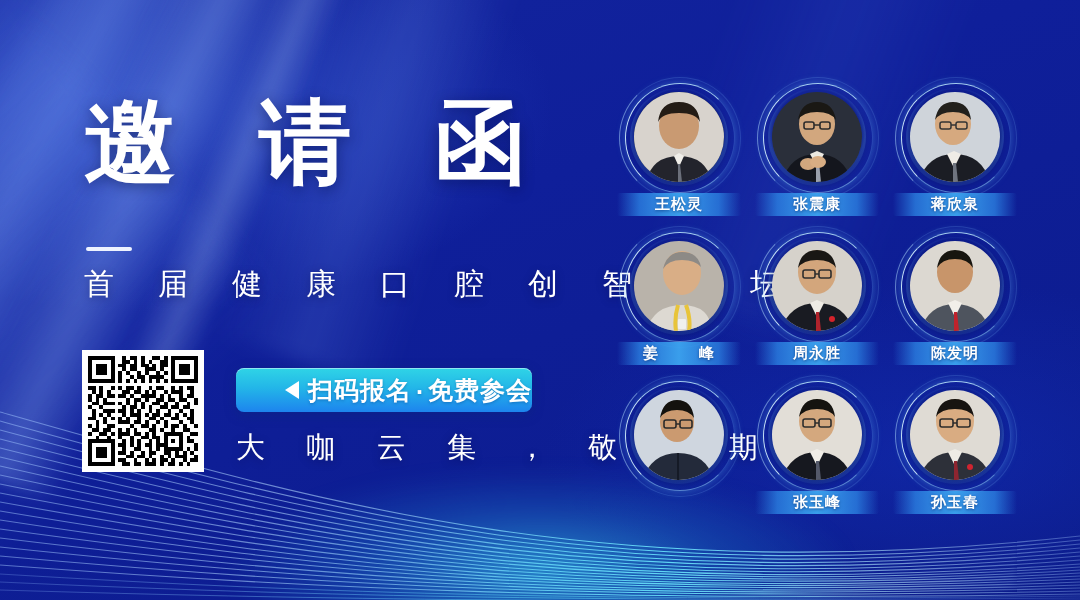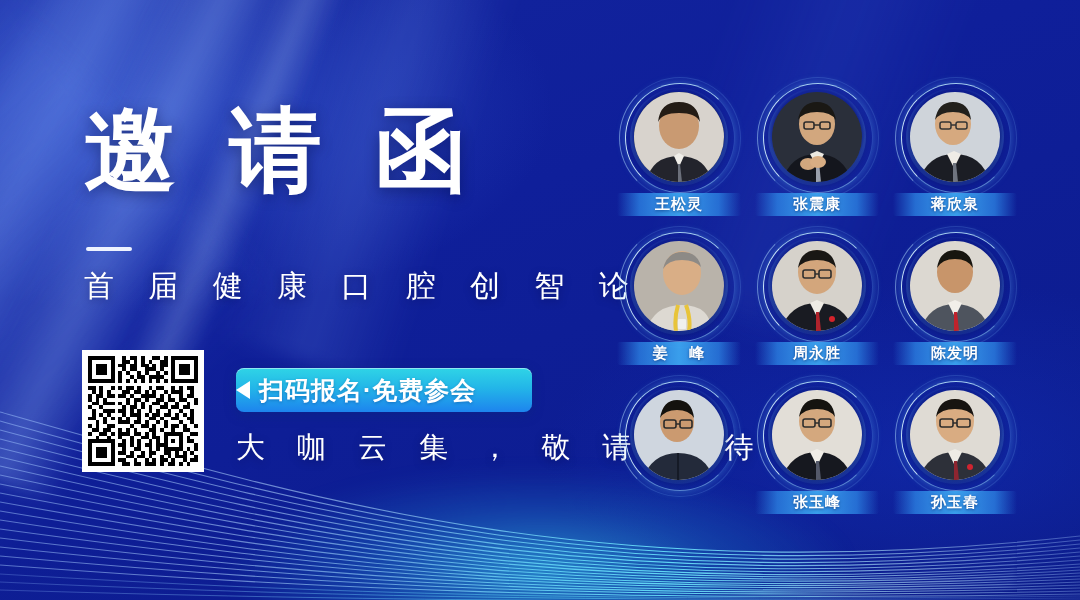--- a/index.html
+++ b/index.html
@@ -2,21 +2,21 @@
 <html lang="zh"><head>
 <meta charset="utf-8">
 <title>邀请函</title>
 <style>
   html,body{margin:0;padding:0;background:#0b1a7a;}
   *{box-sizing:border-box;}
   #poster{
     position:relative;
     width:1080px;height:600px;
     overflow:hidden;
-    font-family:Liberation Sans, sans-serif;
+    font-family:Liberation Mono, monospace;
     background:
       radial-gradient(ellipse 60% 55% at 14% 18%, rgba(62,100,220,0.55) 0%, rgba(62,100,220,0) 62%),
       radial-gradient(ellipse 55% 45% at 86% 76%, rgba(20,50,190,0.45) 0%, rgba(20,50,190,0) 65%),
       linear-gradient(160deg,#13259e 0%,#0f1f9a 38%,#0d1d92 70%,#0b1a86 100%);
   }
 
   
   .streak{position:absolute;pointer-events:none;}
   .s1{left:-180px;top:-220px;width:300px;height:820px;
       background:linear-gradient(90deg,rgba(110,150,255,0) 0%,rgba(120,160,255,0.22) 45%,rgba(120,160,255,0) 100%);
@@ -68,21 +68,21 @@
   
   .qr-wrap{position:absolute;left:82px;top:350px;width:122px;height:122px;background:#ffffff;padding:6px;}
   .qr-wrap svg{display:block;width:110px;height:110px;}
 
   
   .cta{
     position:absolute;left:236px;top:368px;
     width:296px;height:44px;border-radius:8px;
     background:linear-gradient(180deg,#2fd4e6 0%,#23b6e8 45%,#1d84ee 100%);
     box-shadow:0 3px 12px rgba(10,40,120,0.45), inset 0 1px 0 rgba(255,255,255,0.45);
-    display:flex;align-items:center;justify-content:flex-start;gap:9px;
+    display:flex;align-items:center;justify-content:flex-end;gap:9px;
     cursor:pointer;
   }
   .cta .arrow{
     width:0;height:0;border-top:9px solid transparent;border-bottom:9px solid transparent;
     border-right:14px solid #ffffff;flex:0 0 auto;
   }
   .cta .cta-text{
     font-size:25px;font-weight:bold;color:#ffffff;letter-spacing:1px;white-space:nowrap;
     text-shadow:0 1px 3px rgba(0,40,110,0.35);
   }

